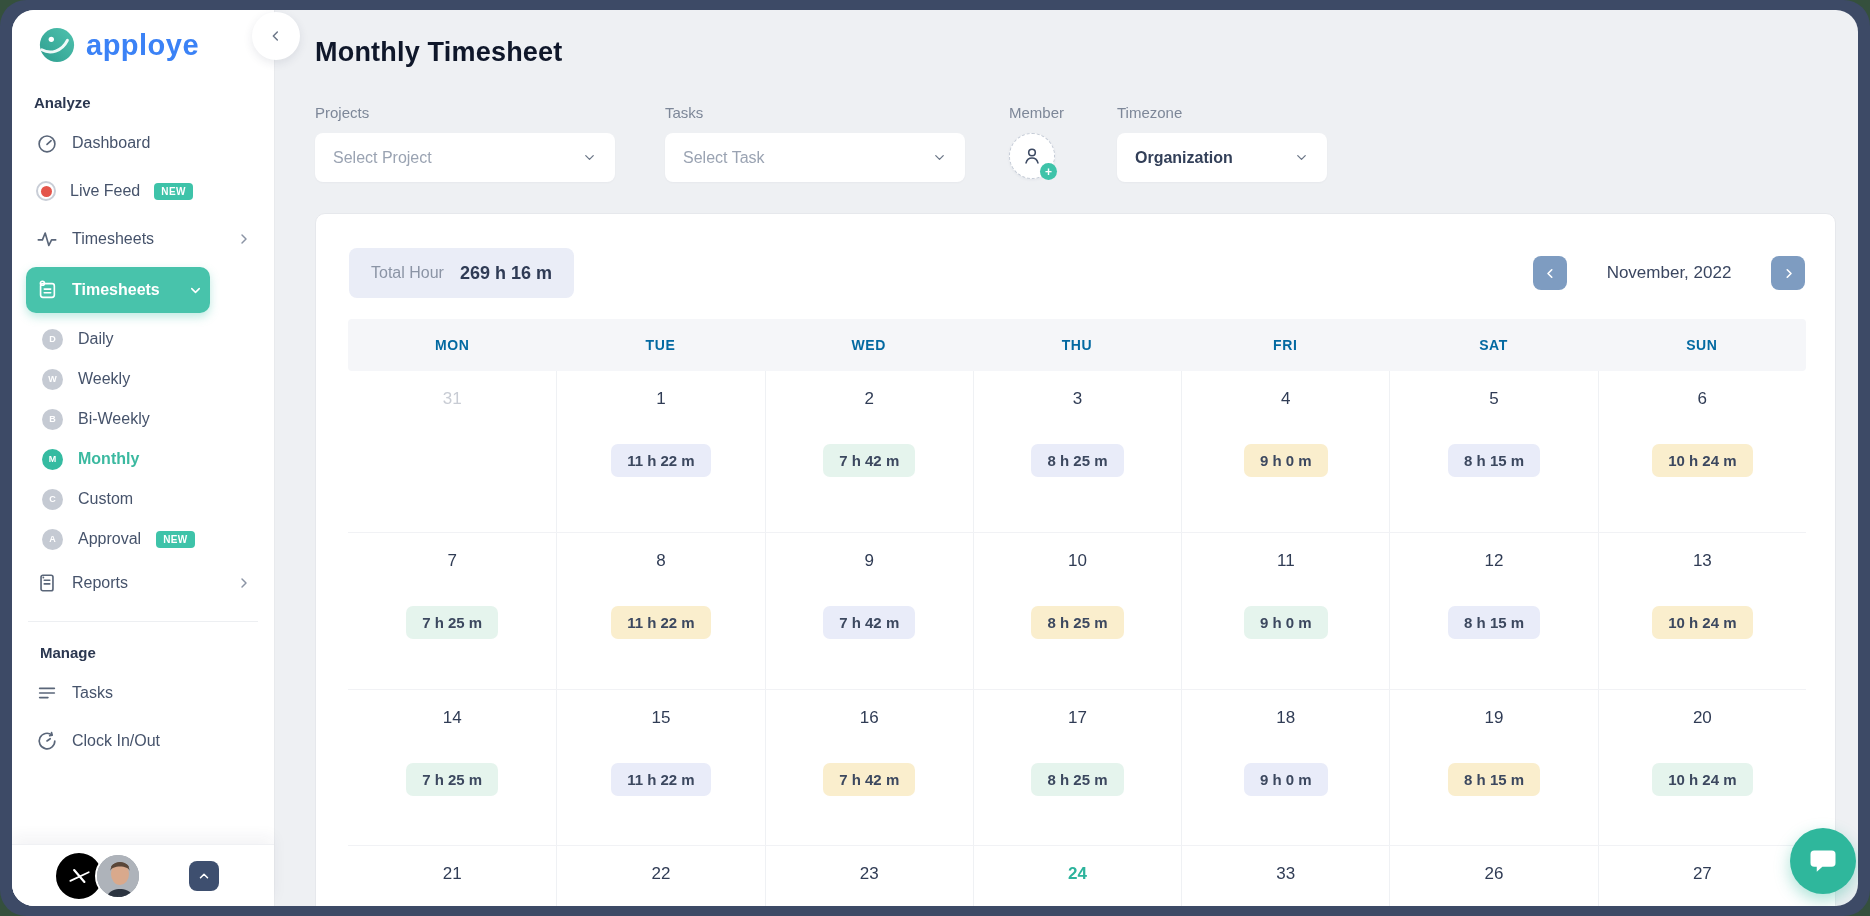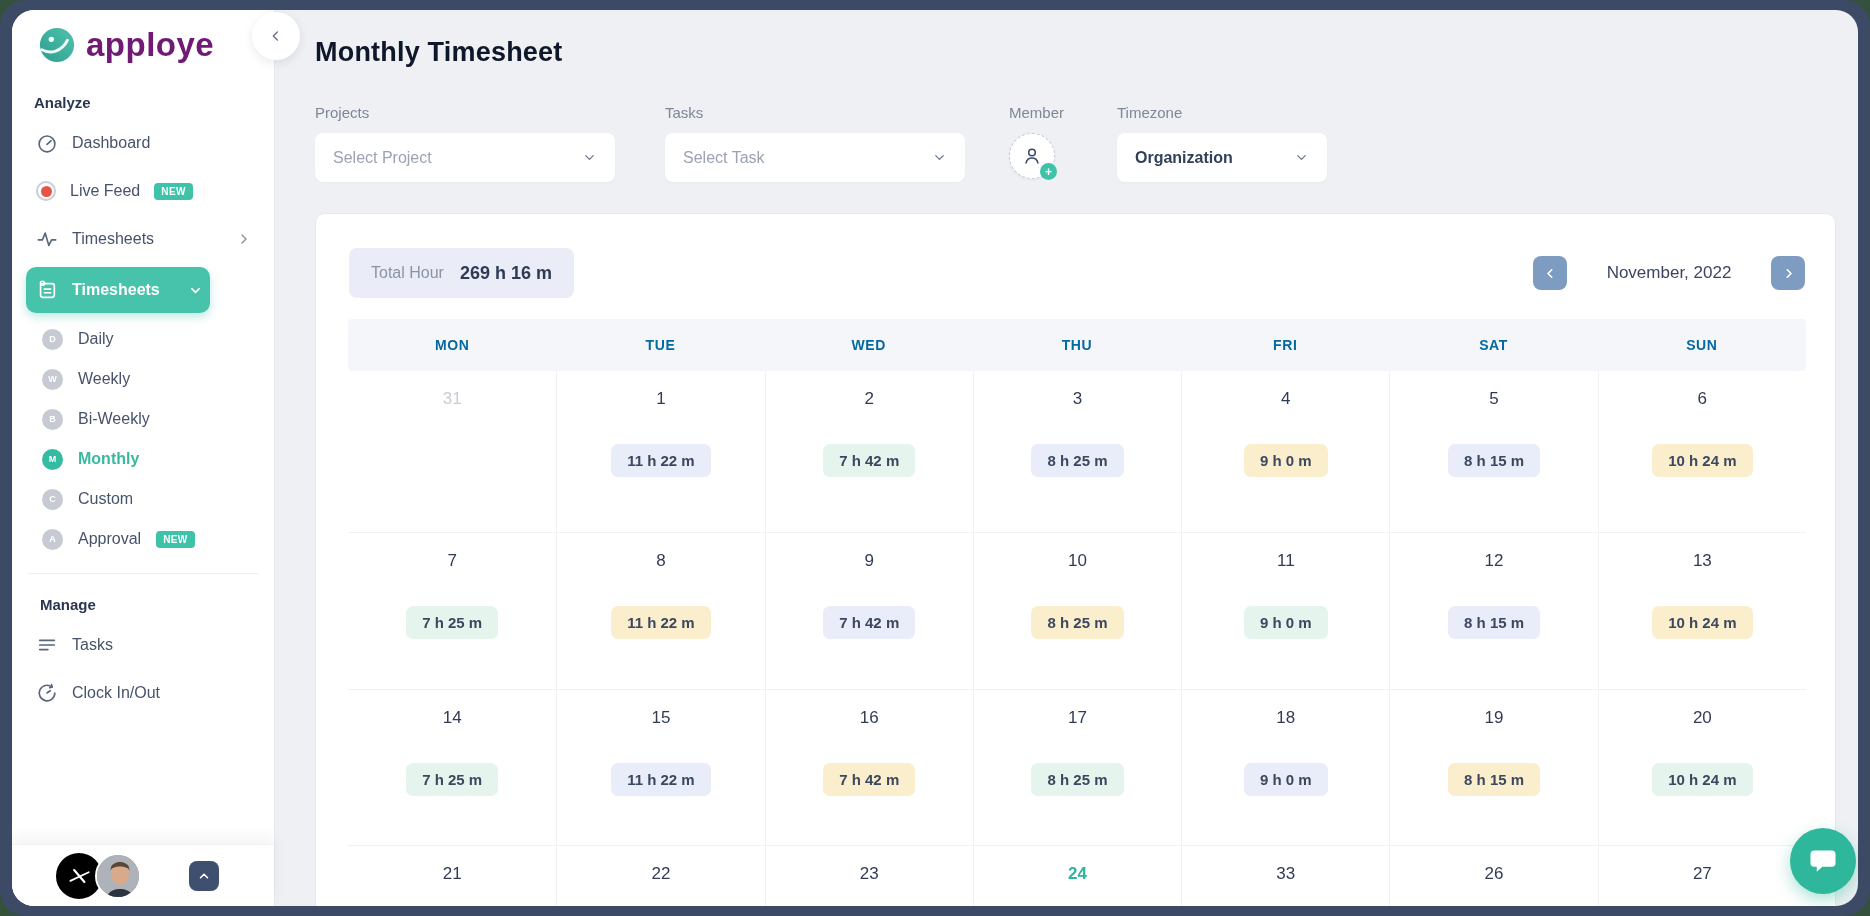--- a/index.html
+++ b/index.html
@@ -5,21 +5,21 @@
   * { margin:0; padding:0; box-sizing:border-box; }
   html,body { width:1870px; height:916px; font-family:"Liberation Sans","DejaVu Sans",sans-serif; }
   body { background:#35503d; position:relative; overflow:hidden; }
 
   .frame { position:absolute; inset:0; background:#3d4a66; border-radius:26px; }
   .window { position:absolute; left:12px; right:12px; top:10px; bottom:10px; border-radius:22px; background:#eef0f3; overflow:hidden; }
 
   
   .sidebar { position:absolute; left:0; top:0; bottom:0; width:263px; background:#fff; border-right:1px solid #e8eaed; }
   .logo-row { display:flex; align-items:center; gap:10px; padding:16px 0 10px 26px; }
-  .logo-word { font-size:33px; font-weight:700; color:#701a75; letter-spacing:.5px; }
+  .logo-word { font-size:29px; font-weight:700; color:#3b82f6; letter-spacing:.5px; }
   .side-nav { padding:0 14px; }
   .section-label { margin:20px 8px 8px; font-size:15px; font-weight:700; color:#2b3750; }
   .section-label.manage { margin-top:22px;margin-left:14px; }
   .nav-item { display:flex; align-items:center; gap:14px; height:48px; padding:0 8px 0 10px; color:#46536b; font-size:16px; font-weight:500; border-radius:10px; cursor:pointer; }
   .nav-item .lbl { flex:0 0 auto; }
   .nav-item .spacer { flex:1; }
   .icon-svg { width:22px; height:22px; flex:0 0 auto; display:block; }
   .live-dot { width:20px; height:20px; border-radius:50%; border:2px solid #c9ced7; background:#fff; display:flex; align-items:center; justify-content:center; flex:0 0 auto; }
   .live-dot i { width:11px; height:11px; border-radius:50%; background:#e4554b; display:block; }
   .new-badge { background:#3ec3a9; color:#fff; font-size:10px; font-weight:700; border-radius:4px; padding:3px 7px; letter-spacing:.4px; }
@@ -173,20 +173,33 @@
           <span class="sub-circle">C</span>
           <span>Custom</span>
         </div>
         <div class="sub-item">
           <span class="sub-circle">A</span>
           <span>Approval</span>
           <span class="new-badge">NEW</span>
         </div>
       </div>
 
+      <div class="nav-item">
+        <svg class="icon-svg" viewBox="0 0 24 24" fill="none" stroke="#5a6679" stroke-width="1.8" stroke-linecap="round">
+          <rect x="5.5" y="3.5" width="13" height="17" rx="2"></rect>
+              <line x1="9" y1="9" x2="15" y2="9"></line>
+              <line x1="9" y1="13" x2="15" y2="13"></line>
+              <circle cx="8" cy="6" r="1" fill="#5a6679" stroke="none"></circle>
+        </svg>
+        <span class="lbl">Reports</span>
+        <span class="spacer"></span>
+        <svg class="icon-svg" style="width:16px;height:16px" viewBox="0 0 24 24" fill="none" stroke="#8b94a5" stroke-width="2.2" stroke-linecap="round" stroke-linejoin="round">
+              <polyline points="9 6 15 12 9 18"></polyline>
+            </svg>
+      </div>
 
       <div class="side-divider"></div>
       <div class="section-label manage">Manage</div>
 
       <div class="nav-item">
         <svg class="icon-svg" viewBox="0 0 24 24" fill="none" stroke="#5a6679" stroke-width="1.8" stroke-linecap="round">
           <line x1="4" y1="7" x2="20" y2="7"></line>
               <line x1="4" y1="12" x2="20" y2="12"></line>
               <line x1="4" y1="17" x2="13" y2="17"></line>
         </svg>

